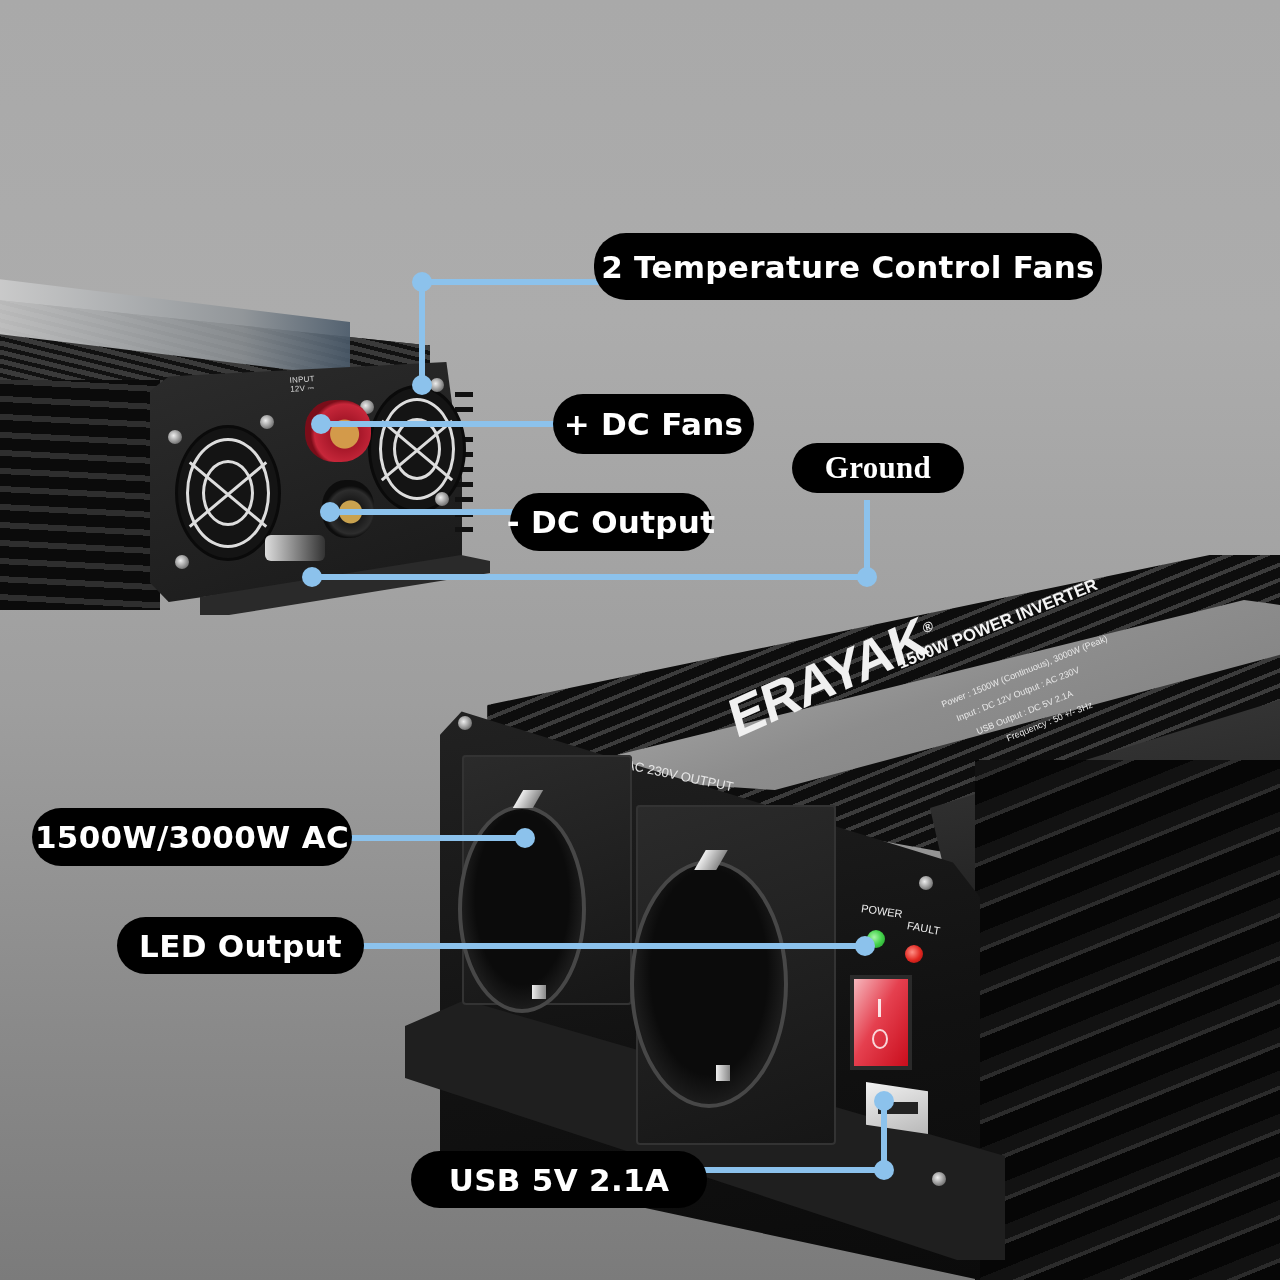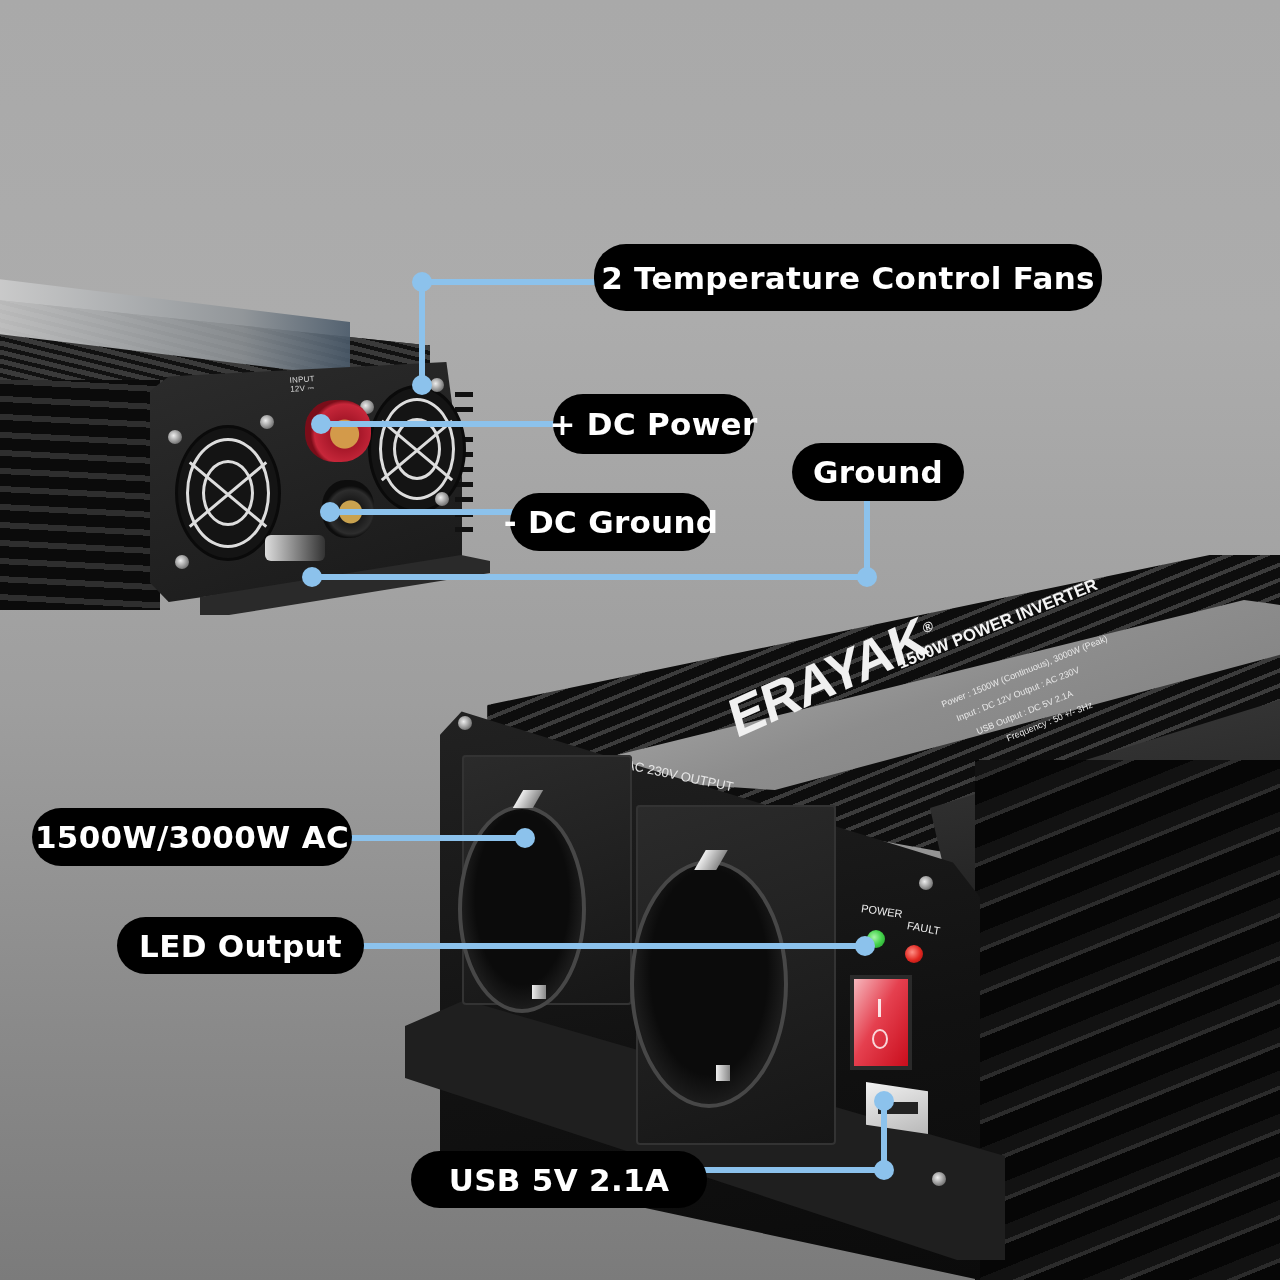--- a/index.html
+++ b/index.html
@@ -153,35 +153,35 @@
     </div>
   <div class="abs screw" style="left:458px;top:716px;"></div>
   <div class="abs screw" style="left:919px;top:876px;"></div>
   <div class="abs screw" style="left:932px;top:1172px;"></div>
 </div>
 
 <div class="abs line" style="left:422px;top:279px;width:180px;height:6px;"></div>
 <div class="abs line" style="left:419px;top:282px;width:6px;height:104px;"></div>
 <div class="abs dot" style="left:422px;top:282px;"></div>
 <div class="abs dot" style="left:422px;top:385px;"></div>
-<div class="abs label" style="left:594px;top:244px;width:508px;height:67px;">2 Temperature Control Fans</div>
+<div class="abs label" style="left:594px;top:233px;width:508px;height:67px;">2 Temperature Control Fans</div>
 
 <div class="abs line" style="left:320px;top:421px;width:240px;height:6px;"></div>
 <div class="abs dot" style="left:321px;top:424px;"></div>
-<div class="abs label" style="left:553px;top:394px;width:201px;height:60px;">+ DC Power</div>
+<div class="abs label" style="left:553px;top:394px;width:201px;height:60px;">+ DC Fans</div>
 
 <div class="abs line" style="left:330px;top:509px;width:190px;height:6px;"></div>
 <div class="abs dot" style="left:330px;top:512px;"></div>
-<div class="abs label" style="left:510px;top:493px;width:202px;height:58px;">- DC Ground</div>
+<div class="abs label" style="left:510px;top:493px;width:202px;height:58px;">- DC Output</div>
 
 <div class="abs line" style="left:312px;top:574px;width:556px;height:6px;"></div>
 <div class="abs line" style="left:864px;top:500px;width:6px;height:77px;"></div>
 <div class="abs dot" style="left:312px;top:577px;"></div>
 <div class="abs dot" style="left:867px;top:577px;"></div>
-<div class="abs label" style="left:792px;top:443px;width:172px;height:58px;">Ground</div>
+<div class="abs label" style="left:792px;top:443px;width:172px;height:50px;font-family:Liberation Serif, serif;">Ground</div>
 
 <div class="abs line" style="left:350px;top:835px;width:175px;height:6px;"></div>
 <div class="abs dot" style="left:525px;top:838px;"></div>
 <div class="abs label" style="left:32px;top:808px;width:320px;height:58px;">1500W/3000W AC</div>
 
 <div class="abs line" style="left:360px;top:943px;width:505px;height:6px;"></div>
 <div class="abs dot" style="left:865px;top:946px;"></div>
 <div class="abs label" style="left:117px;top:917px;width:247px;height:57px;">LED Output</div>
 
 <div class="abs line" style="left:881px;top:1100px;width:6px;height:72px;"></div>

